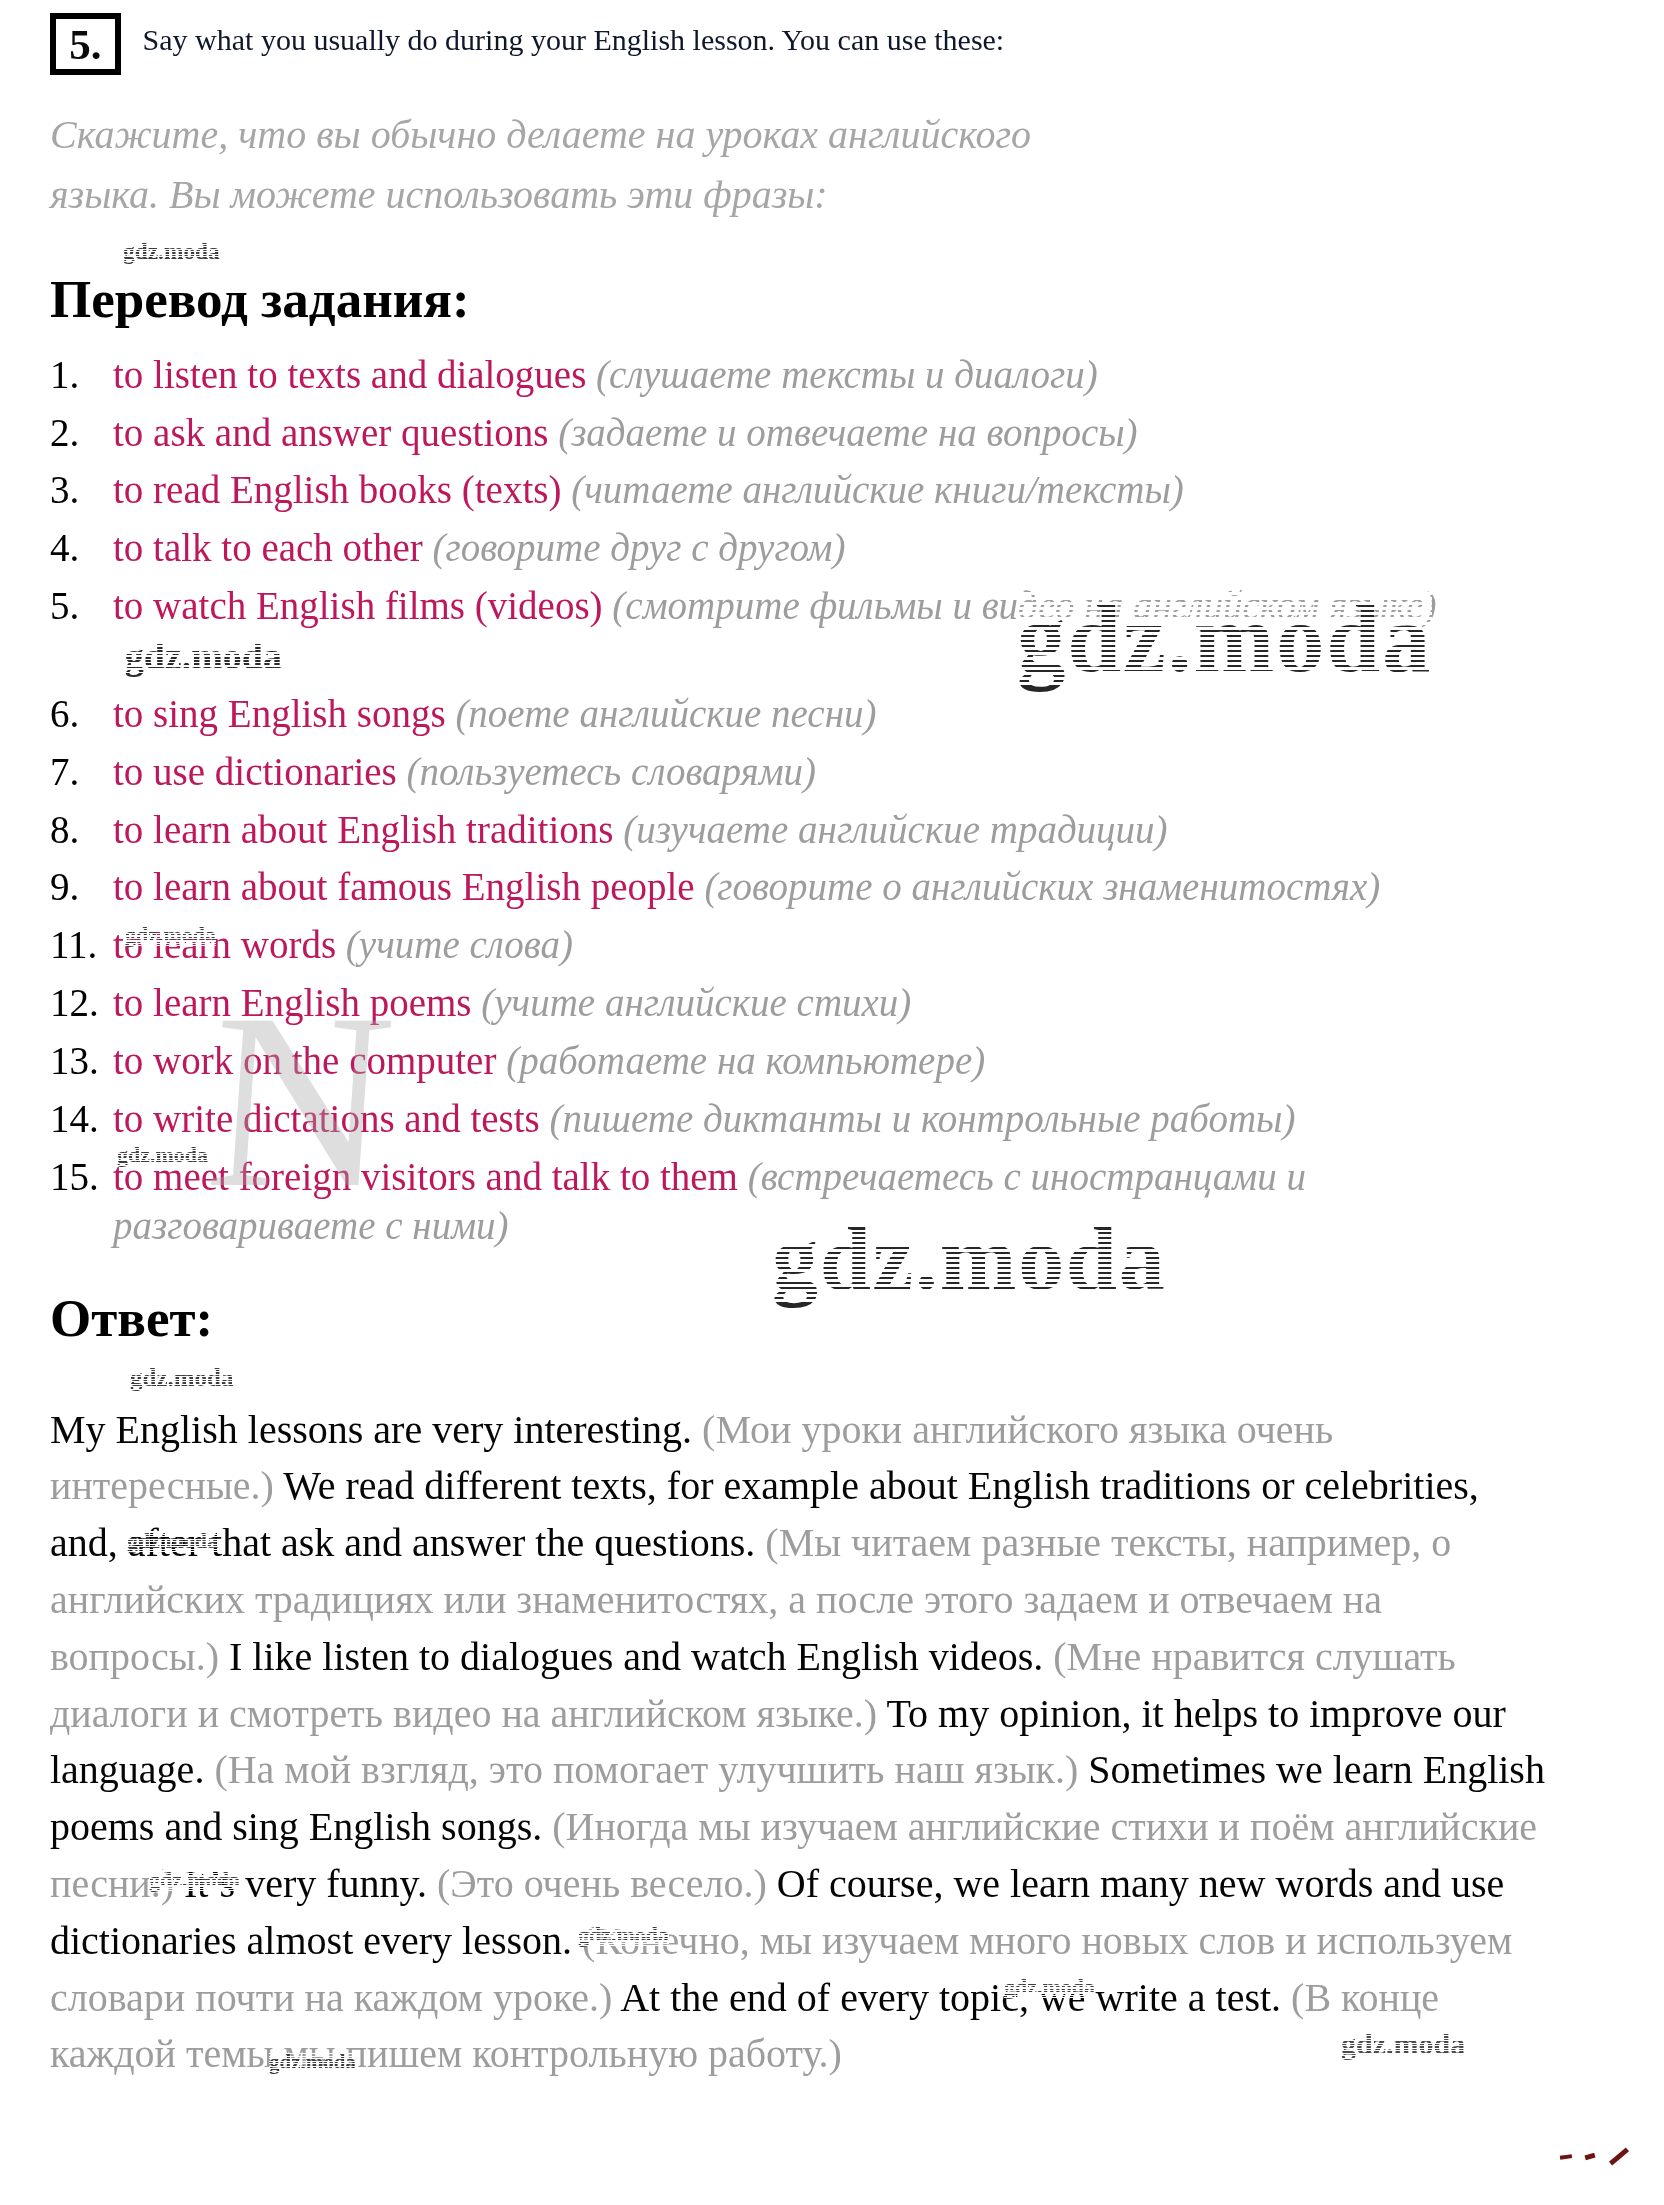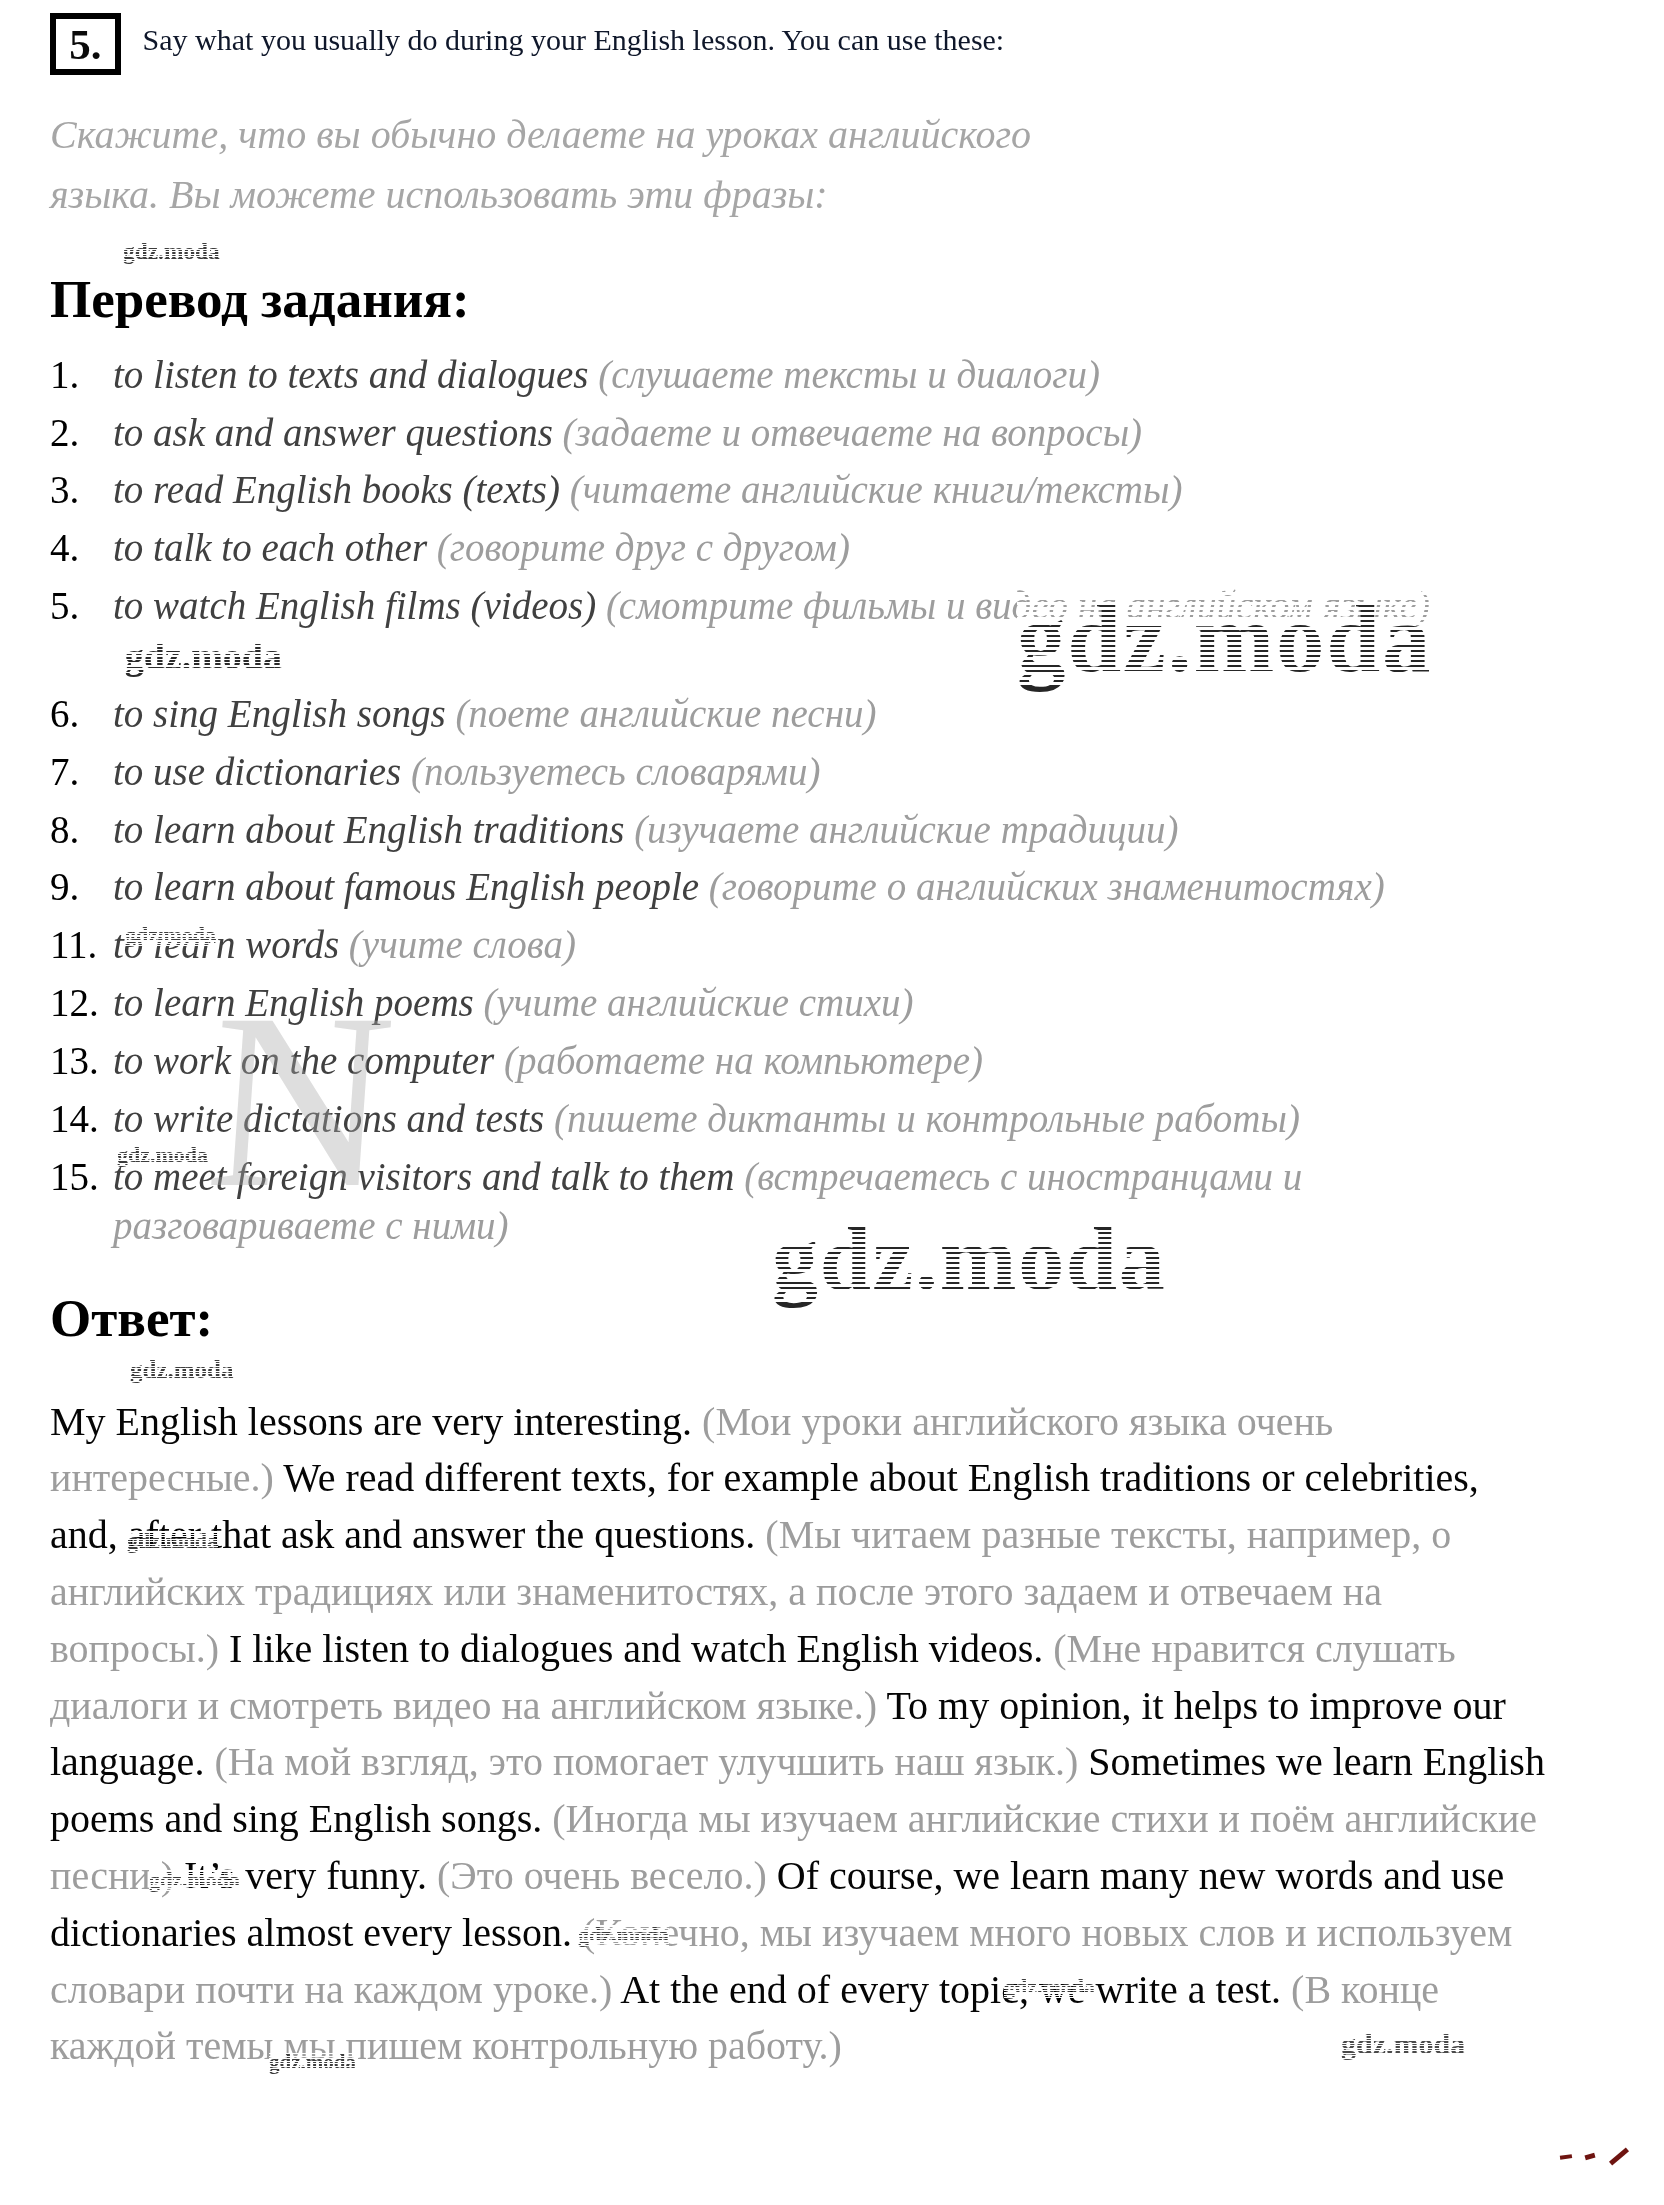--- a/index.html
+++ b/index.html
@@ -21,28 +21,28 @@
     margin-right: 22px; line-height: 1;
   }
   .task-en { font-size: 30px; color: #0f172a; line-height: 1.3; padding-top: 6.7px; }
   .task-ru {
     font-size: 40px; font-style: italic; color: #a6a6a6;
     line-height: 1.5; max-width: 1002px; margin-top: 30px;
   }
 
   
   .heading { font-size: 53px; font-weight: bold; color: #000; margin: 5px 0 20px 0; line-height: 1.15; }
-  .answer-heading { margin-top: 37px; margin-bottom: 8px; }
+  .answer-heading { margin-top: 37px; margin-bottom: 16px; }
 
   
   .phrase-list { list-style: none; margin: 11.7px 0 0 0; padding: 0 142px 0 0; font-size: 39px; }
   .phrase { display: flex; margin-bottom: 8.4px; line-height: 1.27; }
   .num { flex: 0 0 63px; color: #000; }
   .ptext { flex: 1 1 auto; max-width: 1403px; }
-  .en { color: #404040; font-style: italic; }
+  .en { color: #be185d; }
   .ru { color: #9d9d9d; font-style: italic; }
 
   
   .answer { font-size: 40px; line-height: 1.42; margin: 11.7px 0 0 0; max-width: 1503px; }
   .seg-en { color: #050505; }
   .seg-ru { color: #9d9d9d; }
 
   
   .wm {
     position: relative; display: inline-block;

